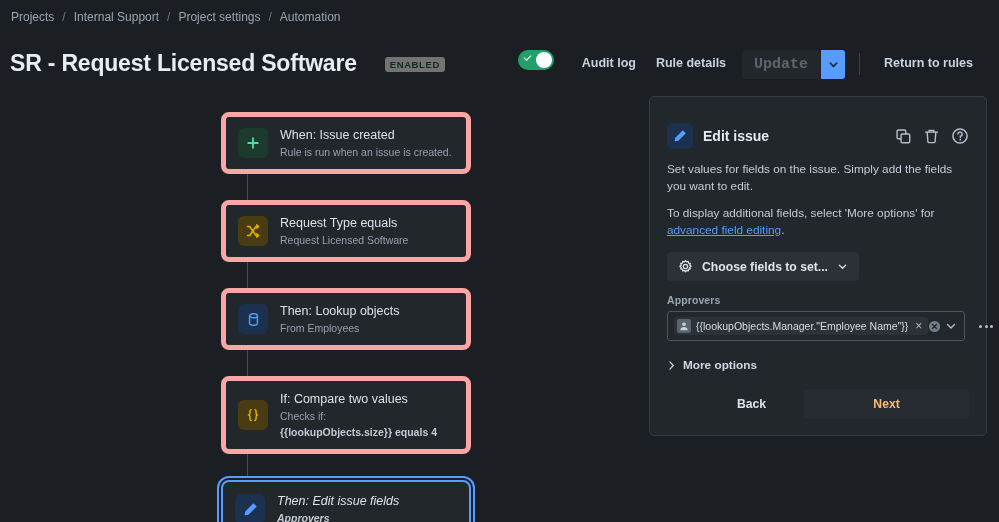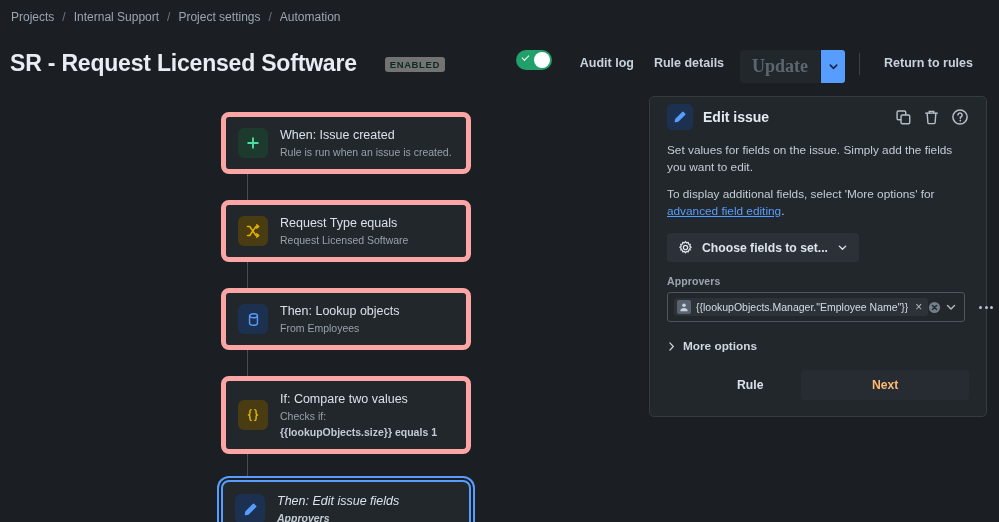--- a/index.html
+++ b/index.html
@@ -64,23 +64,23 @@
   .hdr-btn {
     font-size: 12.5px; font-weight: bold; color: #c8d2de;
     padding: 6px 10px; border-radius: 3px; cursor: pointer;
     background: transparent; border: none; white-space: nowrap;
     font-family: inherit;
   }
   .split {
     display: flex; align-items: stretch; margin-left: 6px;
   }
   .update-btn {
-    font-size: 18px; font-weight: bold; color: #5d666f;
+    font-size: 15px; font-weight: bold; color: #5d666f;
     background: #22272c; border: none; border-radius: 3px 0 0 3px;
-    padding: 6px 12px; font-family: Liberation Serif, serif; cursor: default;
+    padding: 6px 12px; font-family: Liberation Mono, monospace; cursor: default;
   }
   .update-caret {
     width: 24px; background: #579dff; border-radius: 0 3px 3px 0;
     display: flex; align-items: center; justify-content: center;
     cursor: pointer; margin-left: 1px;
   }
   .divider-v {
     width: 1px; height: 22px; background: #3a4149; margin: 0 14px;
     align-self: center;
   }
@@ -121,21 +121,21 @@
     font-size: 10.5px; color: #97a1ac; line-height: 14px;
   }
   .card-sub.mono-strong { color: #c2cbd5; font-weight: bold; }
 
   
   .panel {
     position: absolute; left: 649px; top: 96px;
     width: 338px; 
     background: #22272b; border: 1px solid #343b43;
     border-radius: 5px;
-    padding: 7px 17px 16px 17px;
+    padding: 26px 17px 16px 17px;
   }
   .panel-head {
     display: flex; align-items: center; gap: 10px; margin-bottom: 12px;
   }
   .panel-icon {
     width: 26px; height: 26px; border-radius: 5px; background: #1c3050;
     display: flex; align-items: center; justify-content: center;
     flex: 0 0 26px;
   }
   .panel-title {
@@ -299,21 +299,21 @@
   <div class="card">
     <div class="card-icon ic-yellow">
       <svg width="16" height="16" viewBox="0 0 16 16" fill="none" stroke="#e2b203" stroke-width="1.45" stroke-linecap="round" stroke-linejoin="round">
         <path d="M6.2 2.6 C4.6 2.6 4.9 5.6 4.9 6.6 C4.9 7.4 4.2 8 3.4 8 C4.2 8 4.9 8.6 4.9 9.4 C4.9 10.4 4.6 13.4 6.2 13.4"></path>
         <path d="M9.8 2.6 C11.4 2.6 11.1 5.6 11.1 6.6 C11.1 7.4 11.8 8 12.6 8 C11.8 8 11.1 8.6 11.1 9.4 C11.1 10.4 11.4 13.4 9.8 13.4"></path>
       </svg>
     </div>
     <div class="card-text">
       <div class="card-title">If: Compare two values</div>
       <div class="card-sub">Checks if:</div>
-      <div class="card-sub mono-strong">{{lookupObjects.size}} equals 1</div>
+      <div class="card-sub mono-strong">{{lookupObjects.size}} equals 4</div>
     </div>
   </div>
 
   <div class="connector"></div>
 
   <div class="card selected">
     <div class="card-icon ic-blue">
       <svg width="15" height="15" viewBox="0 0 16 16" fill="none" stroke="#579dff" stroke-width="1.6" stroke-linecap="round" stroke-linejoin="round">
         <path d="M11.2 2.4 L13.6 4.8 L5.6 12.8 L2.6 13.4 L3.2 10.4 Z" fill="#579dff" stroke="#579dff"></path>
       </svg>
@@ -413,16 +413,16 @@
   </div>
 
   <div class="more-options">
     <svg width="9" height="11" viewBox="0 0 10 12">
       <path d="M3.2 2 L7 6 L3.2 10" fill="none" stroke="#cfd7e0" stroke-width="1.4" stroke-linecap="round" stroke-linejoin="round"></path>
     </svg>
     <span>More options</span>
   </div>
 
   <div class="panel-footer">
-    <button class="back-btn">Rule</button>
+    <button class="back-btn">Back</button>
     <button class="next-btn">Next</button>
   </div>
 </div>
 
 </body></html>

